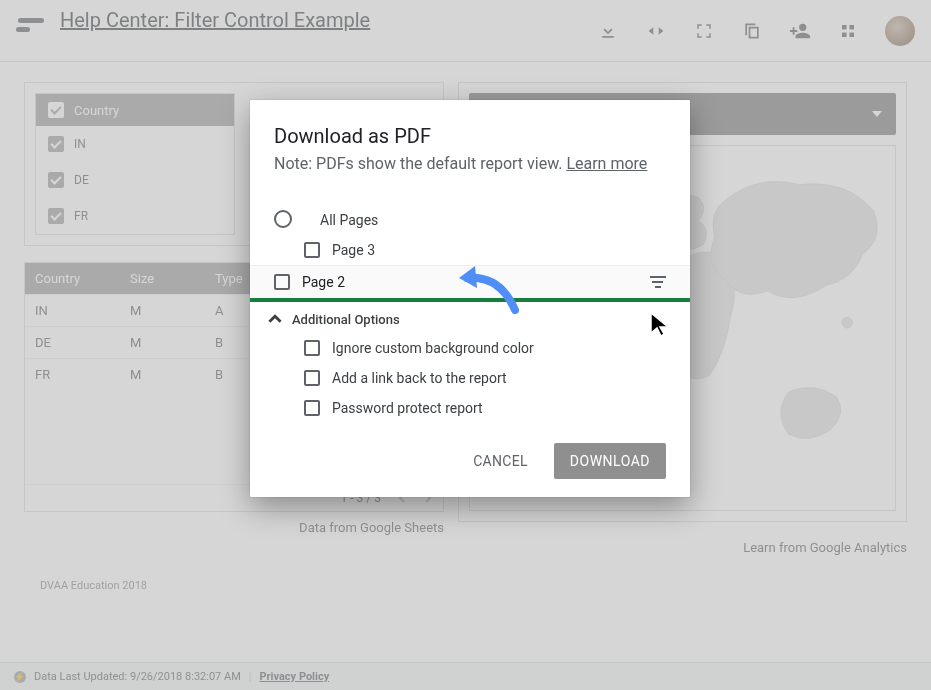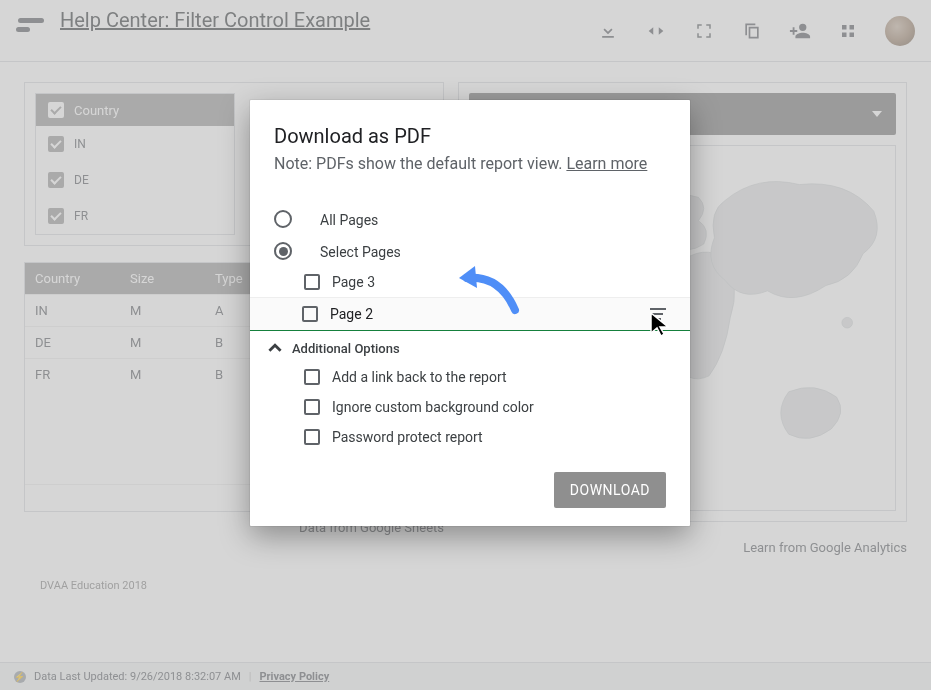--- a/index.html
+++ b/index.html
@@ -88,22 +88,22 @@
   .modal .note { font-size:16px; color:#5f6368; margin-bottom:30px;}
   .modal .note a { color:#5f6368; text-decoration:underline;}
   .radio-row { display:flex; align-items:flex-end; gap:28px; padding:7px 0; font-size:14px; color:#3c4043;}
   .radio { width:18px; height:18px; border-radius:50%; border:2px solid #5f6368; display:flex; align-items:center; justify-content:center;}
   .radio.selected { border-color:#5f6368;}
   .radio.selected::after { content:""; width:9px; height:9px; border-radius:50%; background:#5f6368;}
   .pages-group { padding-left: 30px; }
   .cb-row { display:flex; align-items:center; gap:12px; padding:7px 0; font-size:14px; color:#3c4043;}
   .cb { width:16px; height:16px; border:2px solid #5f6368; border-radius:2px;}
   .page2-band {
-    margin: 0 -24px; padding: 8px 24px 8px 52px;
-    background:#fafafa; border-top:1px solid #eee; border-bottom:1px solid #15803d;
+    margin: 0 -24px; padding: 8px 24px 8px 24px;
+    background:#fafafa; border-top:1px solid #eee; border-bottom:4px solid #15803d;
     display:flex; align-items:center; justify-content:space-between;
   }
   .page2-left { display:flex; align-items:center; gap:12px;}
   .filter-lines { display:flex; flex-direction:column; gap:3px;}
   .filter-lines span { display:block; background:#5f6368; height:2px;}
   .fl1{width:16px;} .fl2{width:11px; margin-left:2px;} .fl3{width:6px; margin-left:5px;}
   .section-toggle { display:flex; gap:10px; padding:10px 0 6px 0; font-weight:500; font-size:13px; color:#3c4043; margin-left:-6px;}
   .options-group { padding-left: 30px;}
   .actions { display:flex; justify-content:flex-end; gap:14px; padding-top:20px;}
   .btn-text { padding:10px 12px; font-size:14px; color:#5f6368; letter-spacing:0.3px; cursor:pointer;}
@@ -276,24 +276,20 @@
 <div class="modal">
   <h2>Download as PDF</h2>
   <div class="note">
     <span>Note: PDFs show the default report view. </span><a href="#">Learn more</a>
   </div>
 
   <div class="radio-row">
     <span class="radio"></span>
     <span>All Pages</span>
   </div>
-  <div class="radio-row">
-    <span class="radio selected"></span>
-    <span>Select Pages</span>
-  </div>
 
   <div class="pages-group">
     <div class="cb-row">
       <span class="cb"></span>
       <span>Page 3</span>
     </div>
   </div>
 
   <div class="page2-band">
     <div class="page2-left">
@@ -310,33 +306,34 @@
   <div class="section-toggle">
     <svg width="14" height="14" viewBox="0 0 10 10">
         <path d="M1 7 L5 3 L9 7" stroke="#3c4043" stroke-width="2" fill="none"></path>
       </svg>
     <span>Additional Options</span>
   </div>
 
   <div class="options-group">
     <div class="cb-row">
       <span class="cb"></span>
+      <span>Ignore custom background color</span>
+    </div>
+    <div class="cb-row">
+      <span class="cb"></span>
       <span>Add a link back to the report</span>
     </div>
     <div class="cb-row">
       <span class="cb"></span>
-      <span>Ignore custom background color</span>
-    </div>
-    <div class="cb-row">
-      <span class="cb"></span>
       <span>Password protect report</span>
     </div>
   </div>
 
   <div class="actions">
+    <div class="btn-text">CANCEL</div>
     <div class="btn-primary">DOWNLOAD</div>
   </div>
 </div>
 
 <div class="arrow">
   <svg width="70" height="55" viewBox="0 0 70 55">
     <path d="M60 50 Q45 15 12 18" stroke="#4f8ef7" stroke-width="8" fill="none" stroke-linecap="round"></path>
     <path d="M4 18 L20 6 L22 28 Z" fill="#4f8ef7"></path>
   </svg>
 </div>

